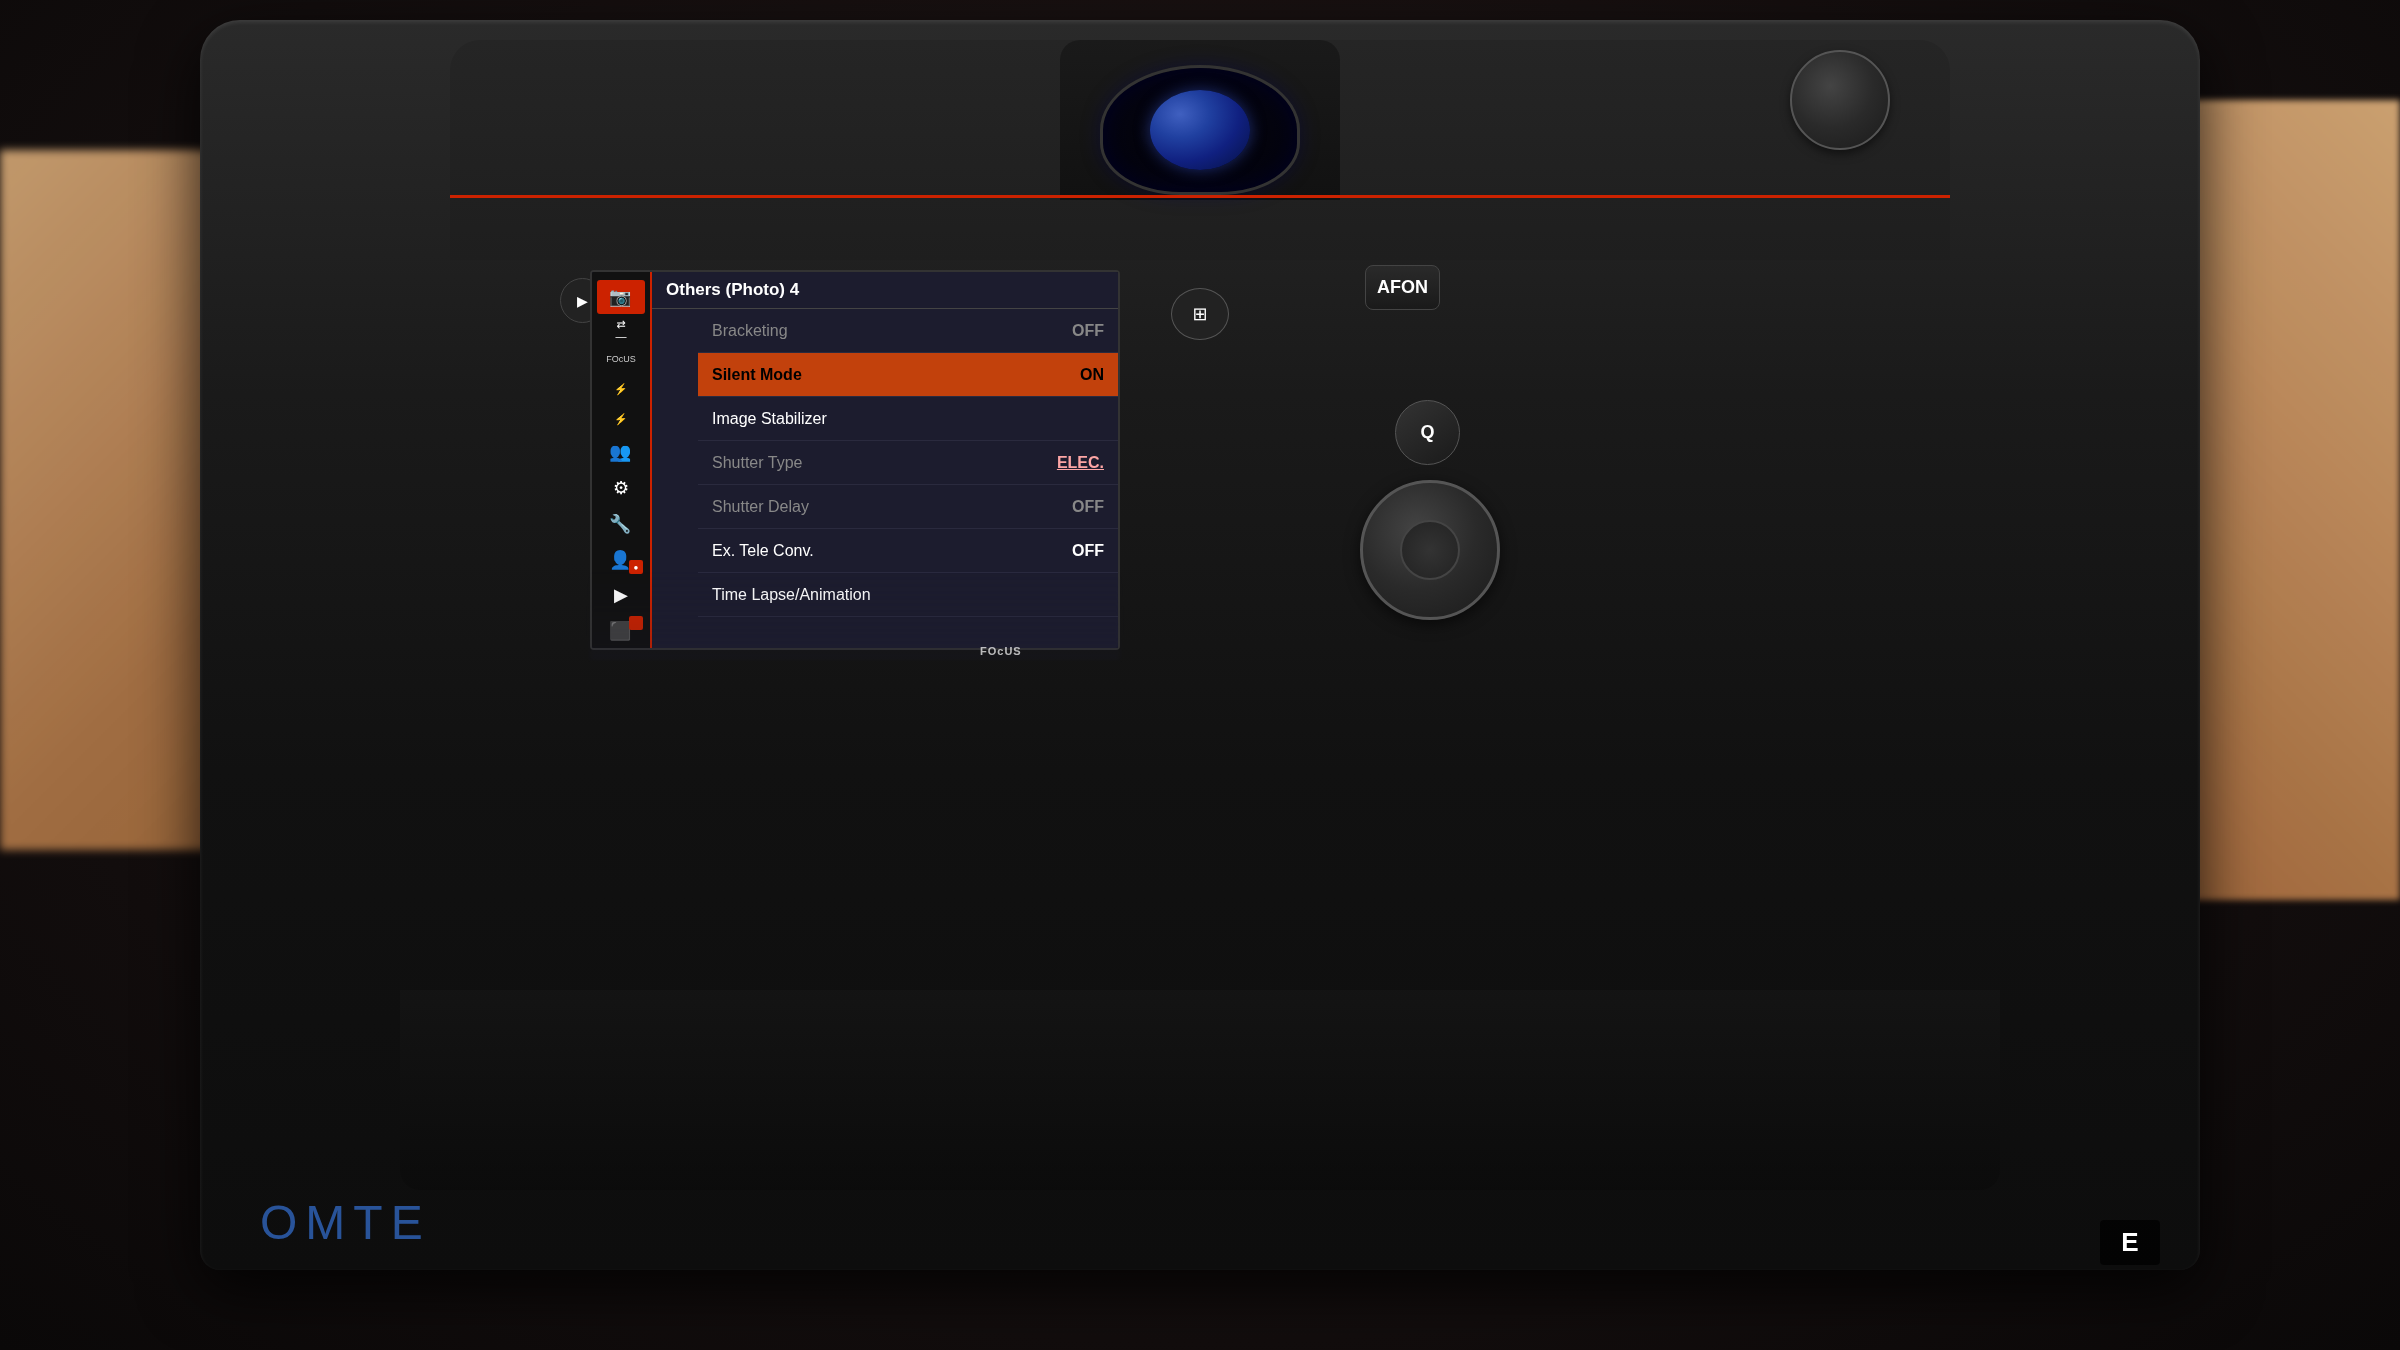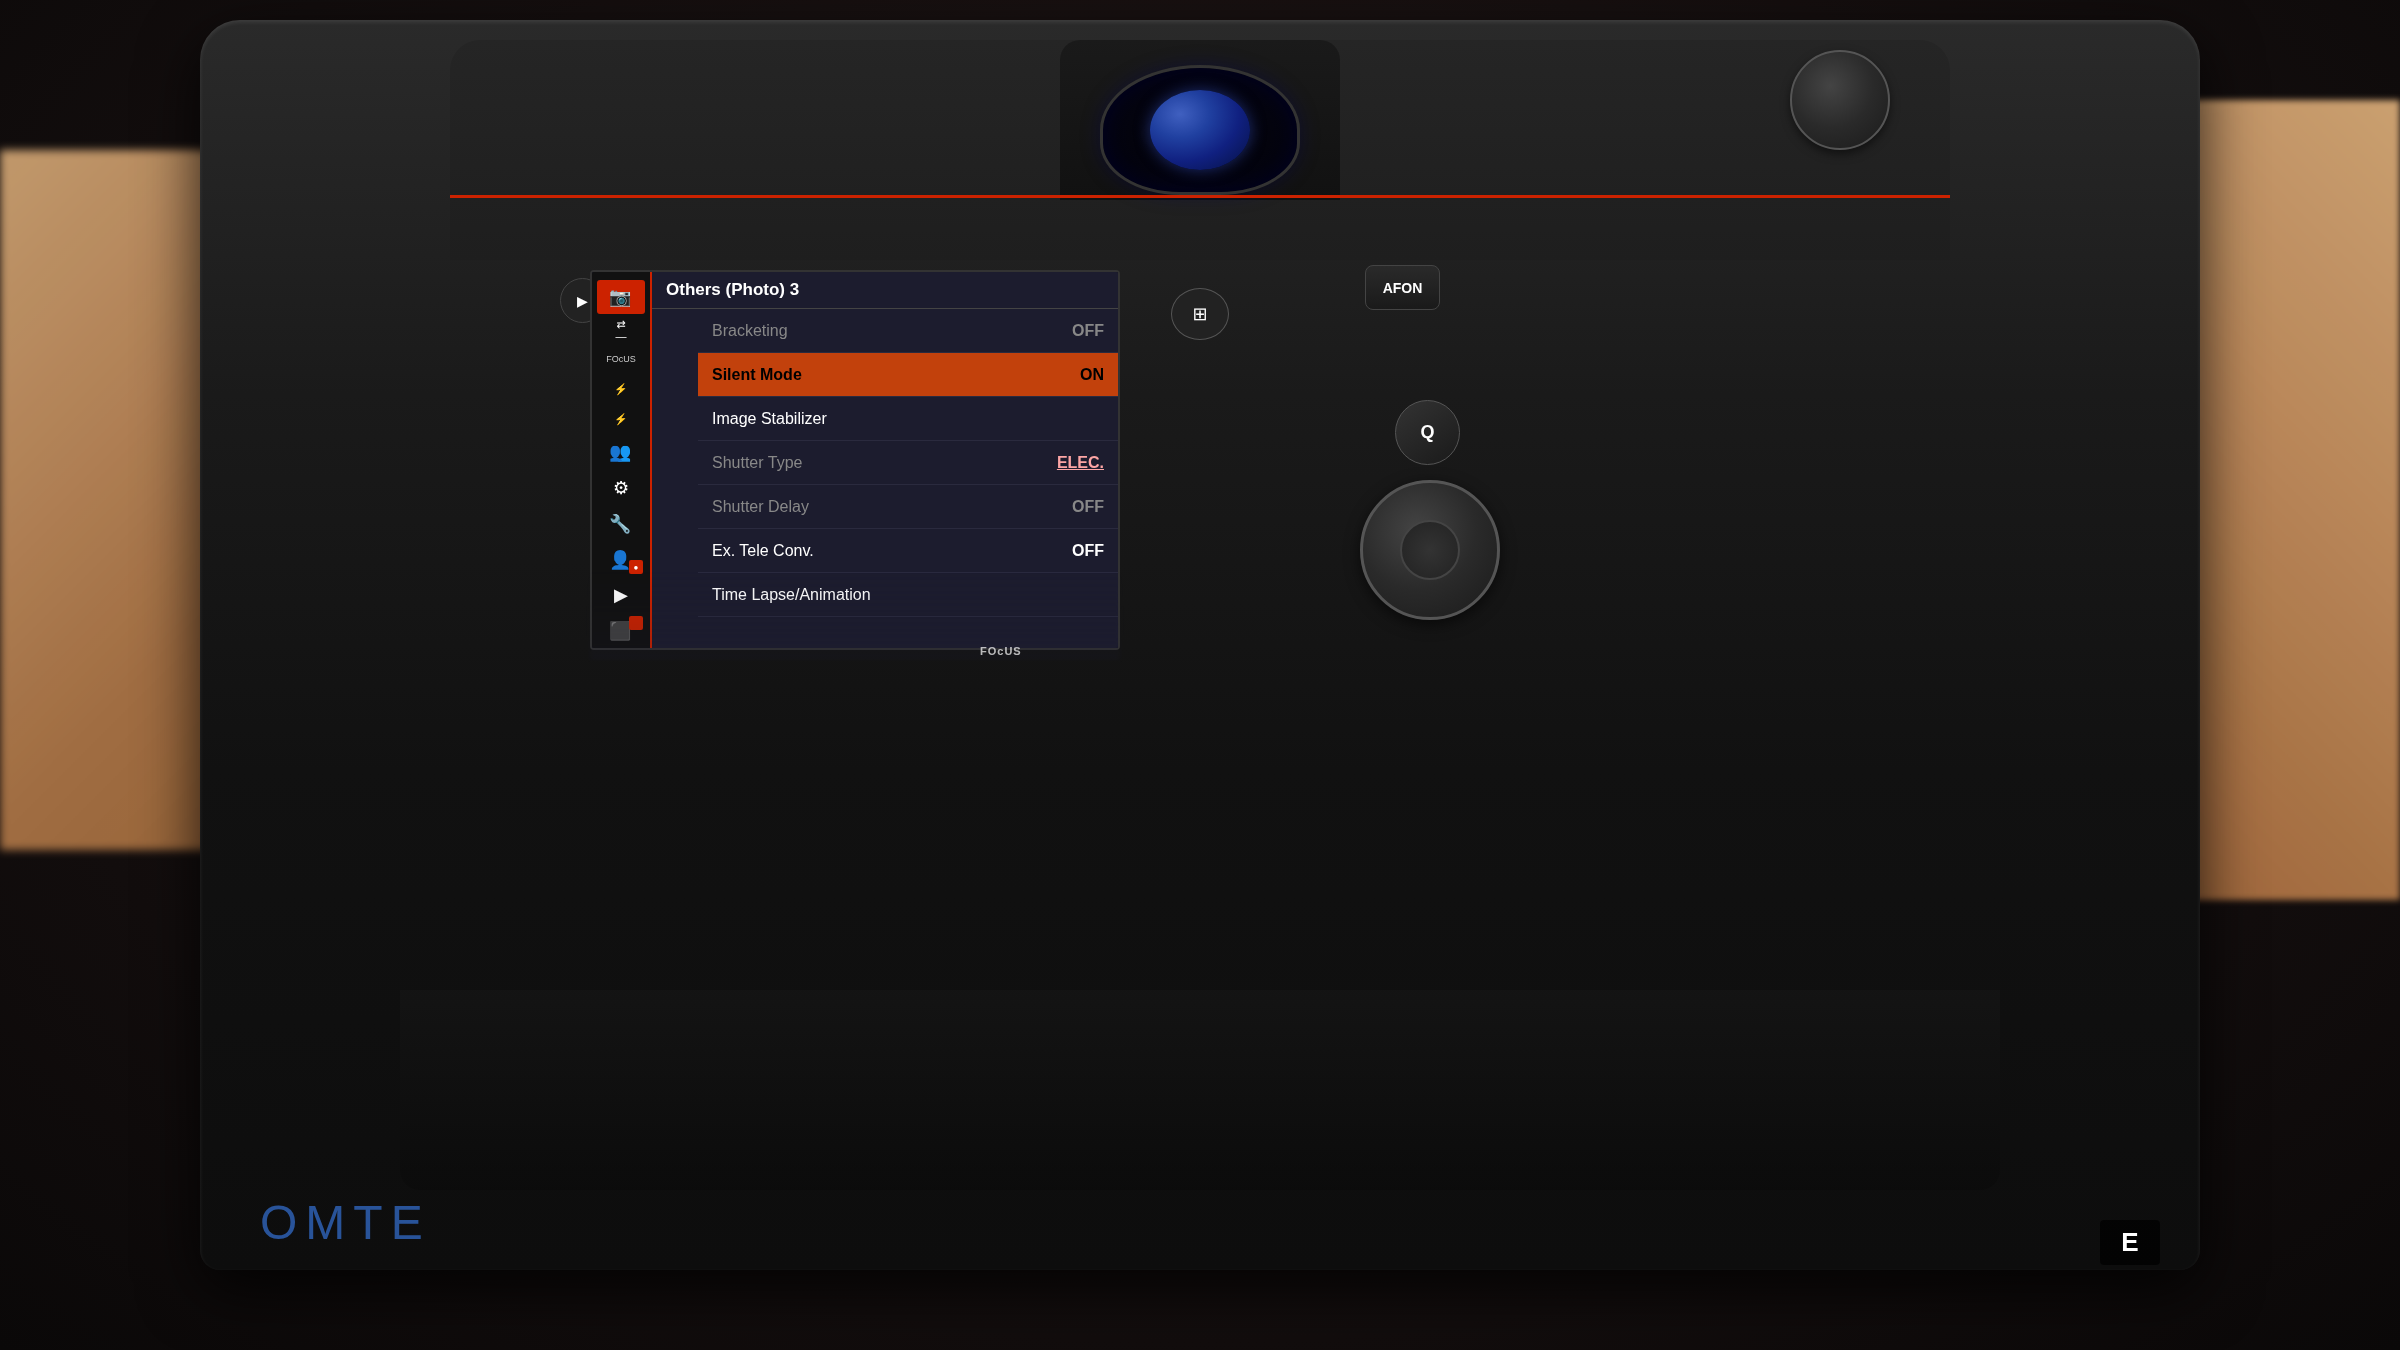--- a/index.html
+++ b/index.html
@@ -233,21 +233,21 @@
       top: 245px;
       width: 75px;
       height: 45px;
       border-radius: 8px;
       background: linear-gradient(180deg, #2a2a2a 0%, #1a1a1a 100%);
       border: 1px solid #444;
       display: flex;
       align-items: center;
       justify-content: center;
       color: white;
-      font-size: 14px;
+      font-size: 18px;
       font-weight: bold;
     }
 
     .btn-q {
       position: absolute;
       right: 740px;
       top: 380px;
       width: 65px;
       height: 65px;
       border-radius: 50%;
@@ -507,21 +507,21 @@
           <span class="sidebar-icon">▶</span>
         </div>
 
         <div class="sidebar-item" style="position:relative;">
           <span style="position:absolute;right:2px;top:2px;width:14px;height:14px;background:#cc2200;border-radius:2px;"></span>
           <span class="sidebar-icon">⬛</span>
         </div>
       </div>
 
       <div class="menu-content">
-        <div class="menu-title">Others (Photo) 3</div>
+        <div class="menu-title">Others (Photo) 4</div>
 
         <div class="menu-item dimmed">
           <span class="item-name">Bracketing</span>
           <span class="item-value">OFF</span>
         </div>
         <div class="menu-item highlighted">
           <span class="item-name">Silent Mode</span>
           <span class="item-value">ON</span>
         </div>
         <div class="menu-item">

